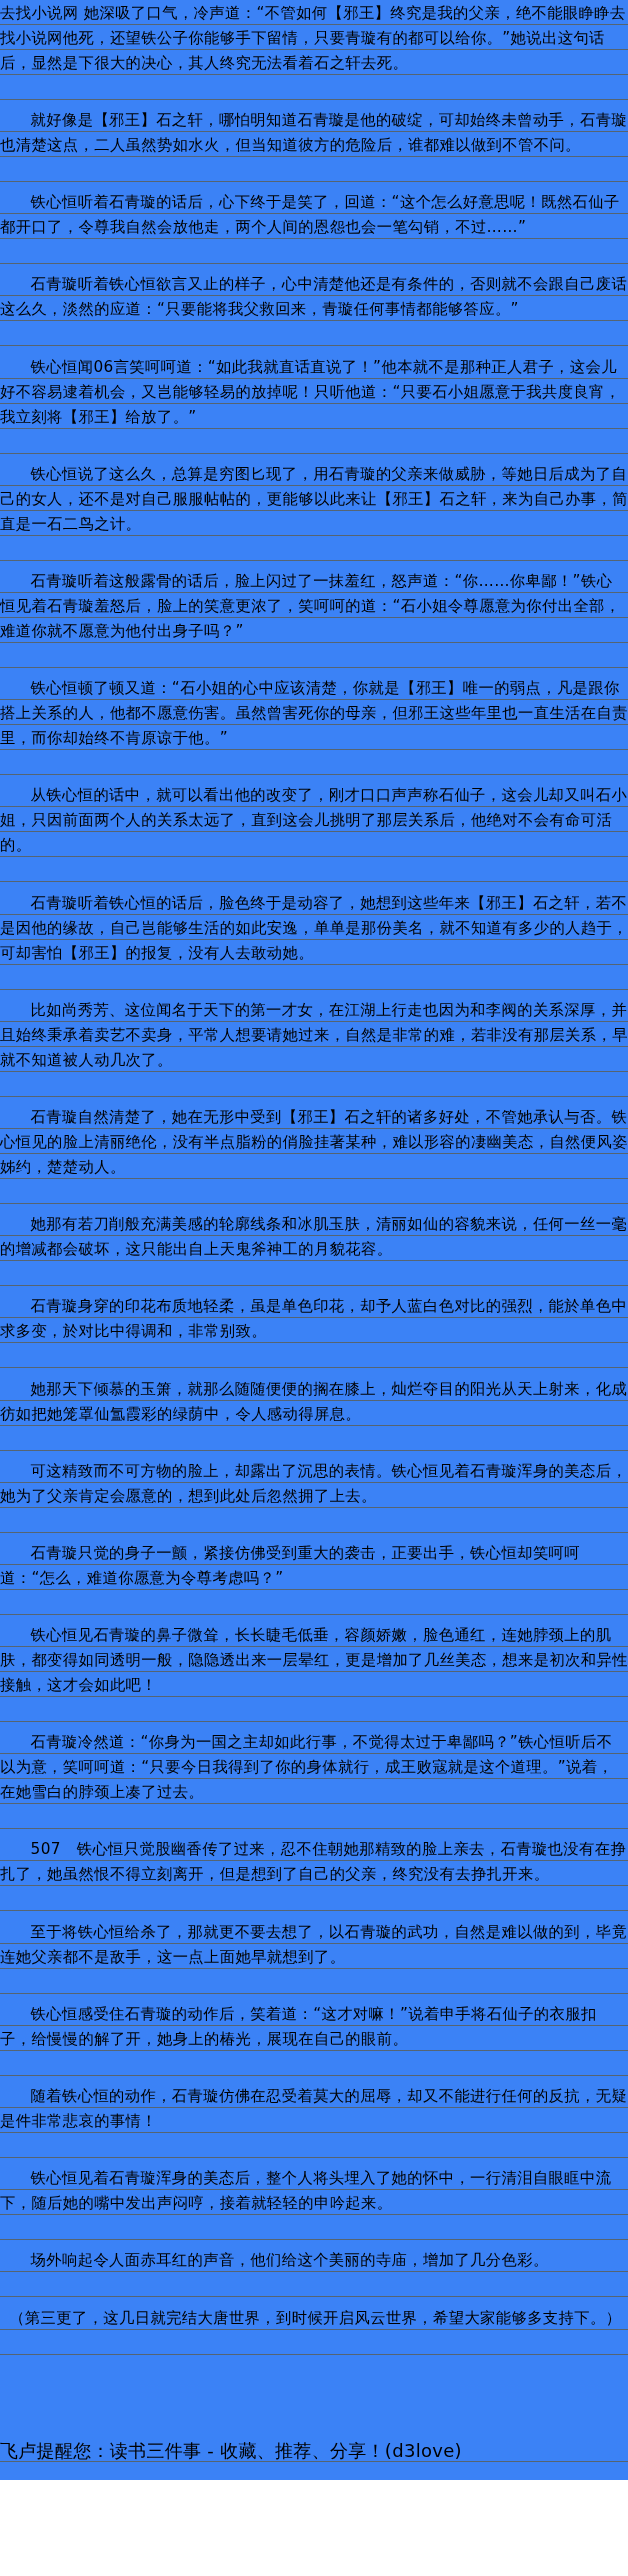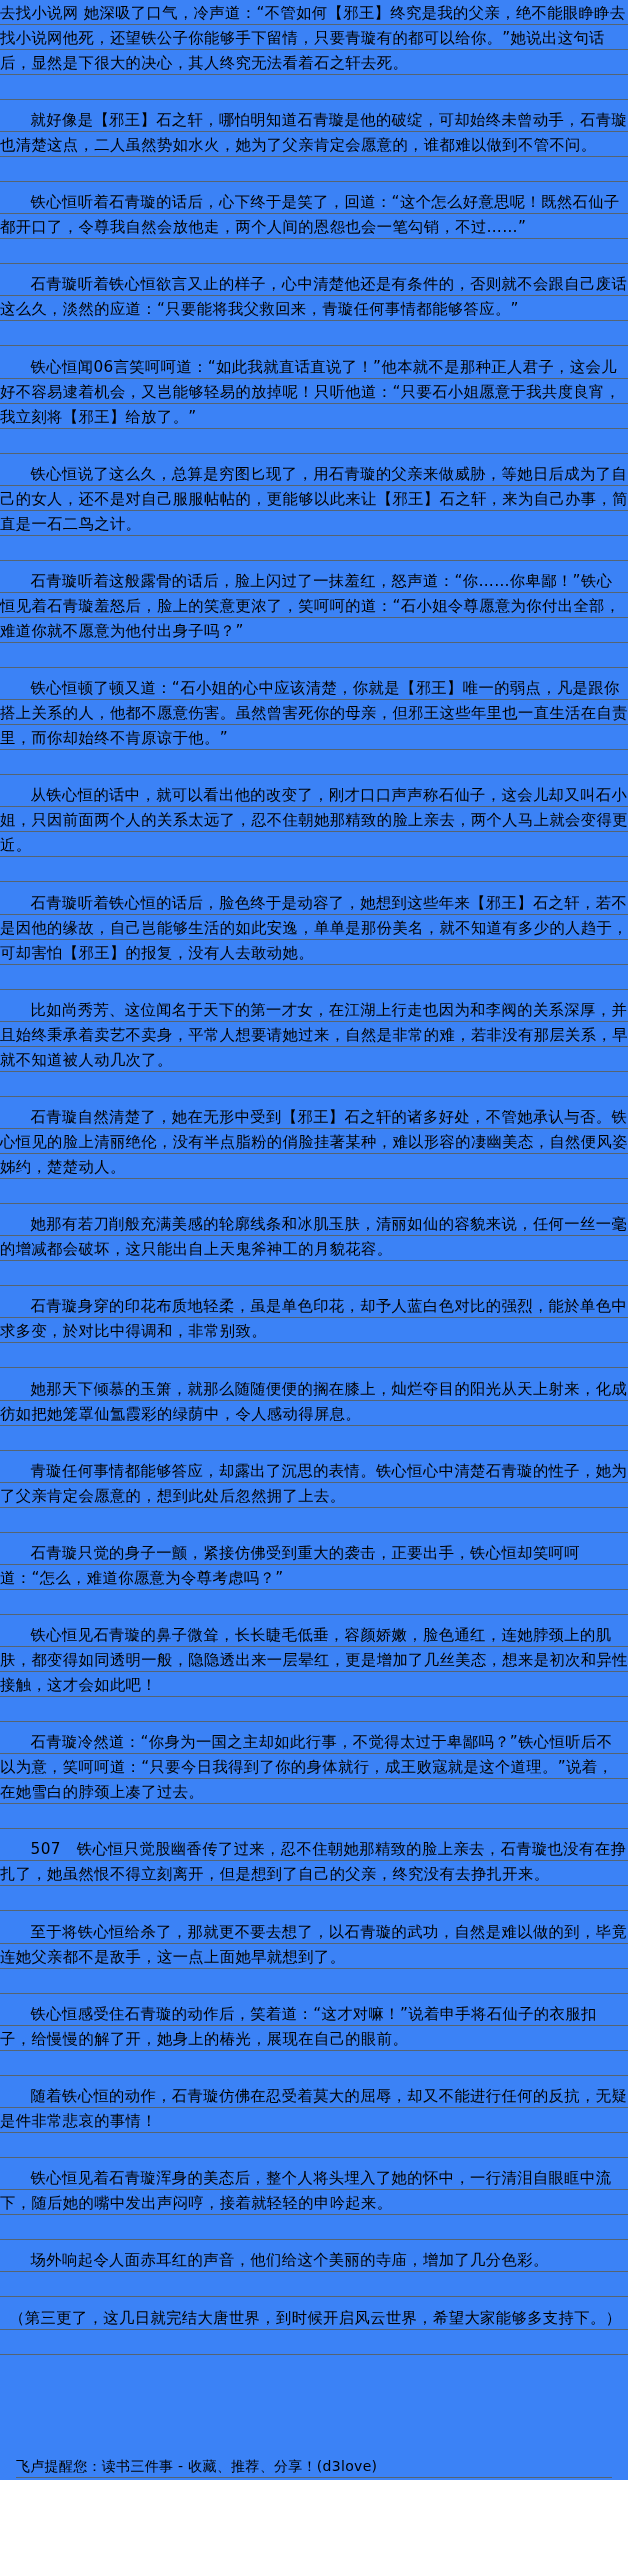--- a/index.html
+++ b/index.html
@@ -42,22 +42,22 @@
   }
   .content .para:first-child { text-indent: 0; }
   .content .para:last-child  { text-indent: 0.6em; }
   .footer {
     position: absolute;
     left: 0;
     top: 2438px;
     width: 628px;
   }
   .fline {
-    margin: 16px;
-    font-size: 14px;
+    margin: 0;
+    font-size: 18px;
     line-height: 25px;
     letter-spacing: 0.3px;
     color: #000;
     word-break: break-all;
     background-image: linear-gradient(
       to bottom,
       rgba(0,0,0,0) 23px,
       rgba(90,95,90,0.85) 23px,
       rgba(90,95,90,0.85) 24px,
       rgba(0,0,0,0) 24px
@@ -67,35 +67,35 @@
   .fline.gap2 { margin-top: 3.6px; text-align: center; }
   .fline.no-rule { background-image: none; margin-top: 0; }
 </style>
 </head>
 <body>
 
 <div class="page">
 
   <div class="content">
       <p class="para">去找小说网 她深吸了口气，冷声道：“不管如何【邪王】终究是我的父亲，绝不能眼睁睁去找小说网他死，还望铁公子你能够手下留情，只要青璇有的都可以给你。”她说出这句话后，显然是下很大的决心，其人终究无法看着石之轩去死。</p>
-      <p class="para">就好像是【邪王】石之轩，哪怕明知道石青璇是他的破绽，可却始终未曾动手，石青璇也清楚这点，二人虽然势如水火，她为了父亲肯定会愿意的，谁都难以做到不管不问。</p>
+      <p class="para">就好像是【邪王】石之轩，哪怕明知道石青璇是他的破绽，可却始终未曾动手，石青璇也清楚这点，二人虽然势如水火，但当知道彼方的危险后，谁都难以做到不管不问。</p>
       <p class="para">铁心恒听着石青璇的话后，心下终于是笑了，回道：“这个怎么好意思呢！既然石仙子都开口了，令尊我自然会放他走，两个人间的恩怨也会一笔勾销，不过……”</p>
       <p class="para">石青璇听着铁心恒欲言又止的样子，心中清楚他还是有条件的，否则就不会跟自己废话这么久，淡然的应道：“只要能将我父救回来，青璇任何事情都能够答应。”</p>
       <p class="para">铁心恒闻06言笑呵呵道：“如此我就直话直说了！”他本就不是那种正人君子，这会儿好不容易逮着机会，又岂能够轻易的放掉呢！只听他道：“只要石小姐愿意于我共度良宵，我立刻将【邪王】给放了。”</p>
       <p class="para">铁心恒说了这么久，总算是穷图匕现了，用石青璇的父亲来做威胁，等她日后成为了自己的女人，还不是对自己服服帖帖的，更能够以此来让【邪王】石之轩，来为自己办事，简直是一石二鸟之计。</p>
       <p class="para">石青璇听着这般露骨的话后，脸上闪过了一抹羞红，怒声道：“你……你卑鄙！”铁心恒见着石青璇羞怒后，脸上的笑意更浓了，笑呵呵的道：“石小姐令尊愿意为你付出全部，难道你就不愿意为他付出身子吗？”</p>
       <p class="para">铁心恒顿了顿又道：“石小姐的心中应该清楚，你就是【邪王】唯一的弱点，凡是跟你搭上关系的人，他都不愿意伤害。虽然曾害死你的母亲，但邪王这些年里也一直生活在自责里，而你却始终不肯原谅于他。”</p>
-      <p class="para">从铁心恒的话中，就可以看出他的改变了，刚才口口声声称石仙子，这会儿却又叫石小姐，只因前面两个人的关系太远了，忍不住朝她那精致的脸上亲去，两个人马上就会变得更近。</p>
+      <p class="para">从铁心恒的话中，就可以看出他的改变了，刚才口口声声称石仙子，这会儿却又叫石小姐，只因前面两个人的关系太远了，直到这会儿挑明了那层关系后，他绝对不会有命可活的。</p>
       <p class="para">石青璇听着铁心恒的话后，脸色终于是动容了，她想到这些年来【邪王】石之轩，若不是因他的缘故，自己岂能够生活的如此安逸，单单是那份美名，就不知道有多少的人趋于，可却害怕【邪王】的报复，没有人去敢动她。</p>
       <p class="para">比如尚秀芳、这位闻名于天下的第一才女，在江湖上行走也因为和李阀的关系深厚，并且始终秉承着卖艺不卖身，平常人想要请她过来，自然是非常的难，若非没有那层关系，早就不知道被人动几次了。</p>
       <p class="para">石青璇自然清楚了，她在无形中受到【邪王】石之轩的诸多好处，不管她承认与否。铁心恒见的脸上清丽绝伦，没有半点脂粉的俏脸挂著某种，难以形容的凄幽美态，自然便风姿姊约，楚楚动人。</p>
       <p class="para">她那有若刀削般充满美感的轮廓线条和冰肌玉肤，清丽如仙的容貌来说，任何一丝一毫的增减都会破坏，这只能出自上天鬼斧神工的月貌花容。</p>
       <p class="para">石青璇身穿的印花布质地轻柔，虽是单色印花，却予人蓝白色对比的强烈，能於单色中求多变，於对比中得调和，非常别致。</p>
       <p class="para">她那天下倾慕的玉箫，就那么随随便便的搁在膝上，灿烂夺目的阳光从天上射来，化成彷如把她笼罩仙氲霞彩的绿荫中，令人感动得屏息。</p>
-      <p class="para">青璇任何事情都能够答应，却露出了沉思的表情。铁心恒心中清楚石青璇的性子，她为了父亲肯定会愿意的，想到此处后忽然拥了上去。</p>
+      <p class="para">可这精致而不可方物的脸上，却露出了沉思的表情。铁心恒见着石青璇浑身的美态后，她为了父亲肯定会愿意的，想到此处后忽然拥了上去。</p>
       <p class="para">石青璇只觉的身子一颤，紧接仿佛受到重大的袭击，正要出手，铁心恒却笑呵呵道：“怎么，难道你愿意为令尊考虑吗？”</p>
       <p class="para">铁心恒见石青璇的鼻子微耸，长长睫毛低垂，容颜娇嫩，脸色通红，连她脖颈上的肌肤，都变得如同透明一般，隐隐透出来一层晕红，更是增加了几丝美态，想来是初次和异性接触，这才会如此吧！</p>
       <p class="para">石青璇冷然道：“你身为一国之主却如此行事，不觉得太过于卑鄙吗？”铁心恒听后不以为意，笑呵呵道：“只要今日我得到了你的身体就行，成王败寇就是这个道理。”说着，在她雪白的脖颈上凑了过去。</p>
       <p class="para">507　铁心恒只觉股幽香传了过来，忍不住朝她那精致的脸上亲去，石青璇也没有在挣扎了，她虽然恨不得立刻离开，但是想到了自己的父亲，终究没有去挣扎开来。</p>
       <p class="para">至于将铁心恒给杀了，那就更不要去想了，以石青璇的武功，自然是难以做的到，毕竟连她父亲都不是敌手，这一点上面她早就想到了。</p>
       <p class="para">铁心恒感受住石青璇的动作后，笑着道：“这才对嘛！”说着申手将石仙子的衣服扣子，给慢慢的解了开，她身上的椿光，展现在自己的眼前。</p>
       <p class="para">随着铁心恒的动作，石青璇仿佛在忍受着莫大的屈辱，却又不能进行任何的反抗，无疑是件非常悲哀的事情！</p>
       <p class="para">铁心恒见着石青璇浑身的美态后，整个人将头埋入了她的怀中，一行清泪自眼眶中流下，随后她的嘴中发出声闷哼，接着就轻轻的申吟起来。</p>
       <p class="para">场外响起令人面赤耳红的声音，他们给这个美丽的寺庙，增加了几分色彩。</p>
       <p class="para">（第三更了，这几日就完结大唐世界，到时候开启风云世界，希望大家能够多支持下。）</p>

